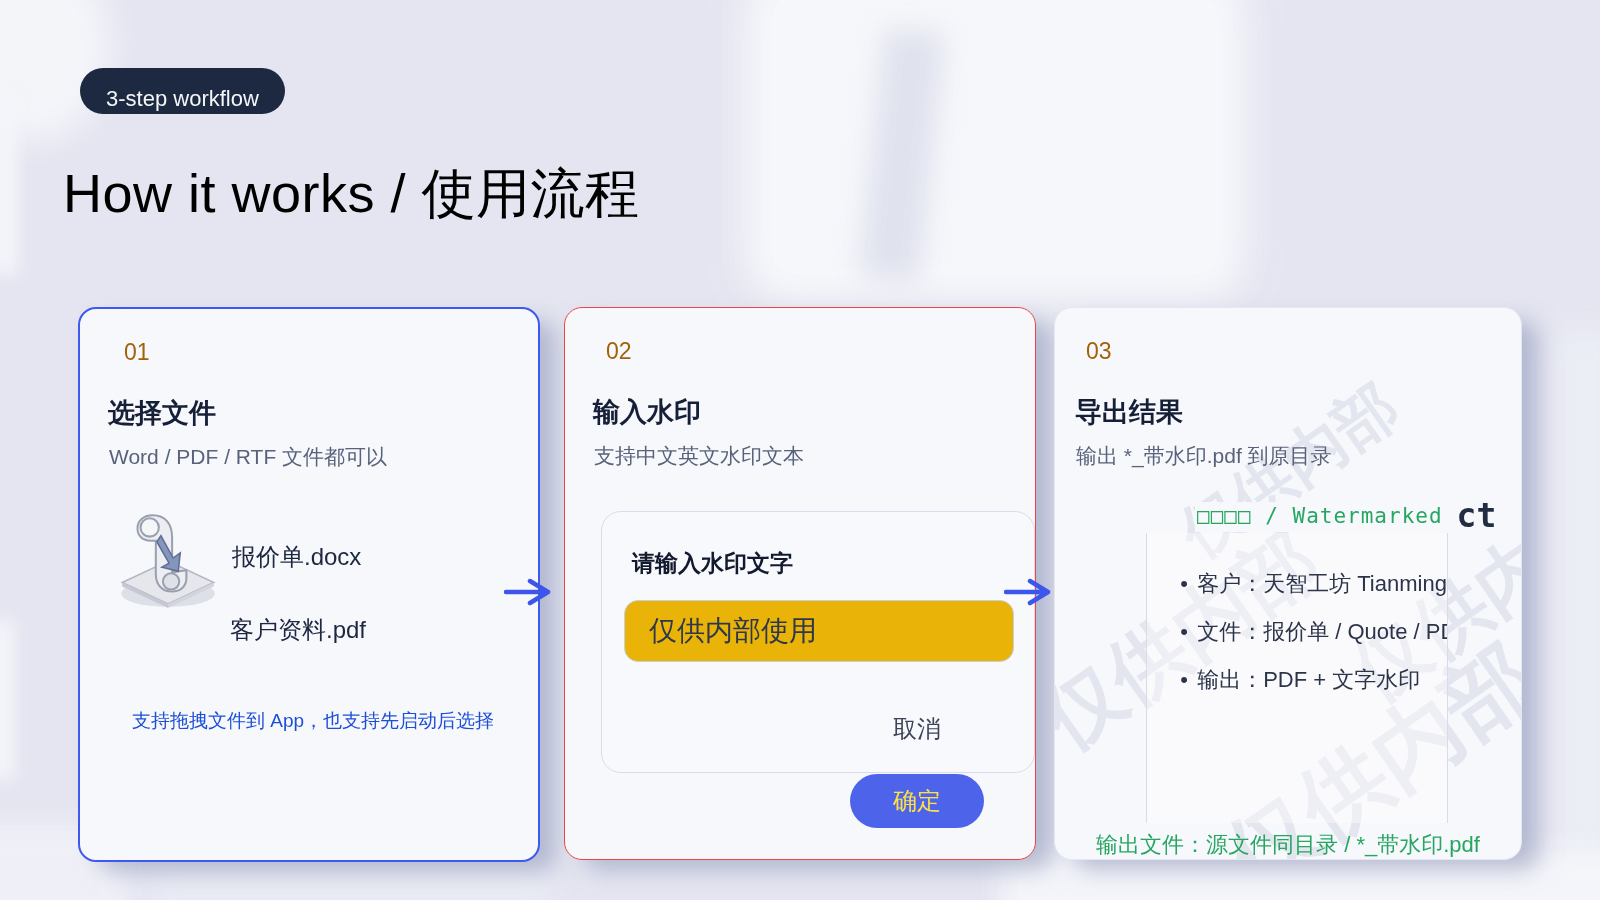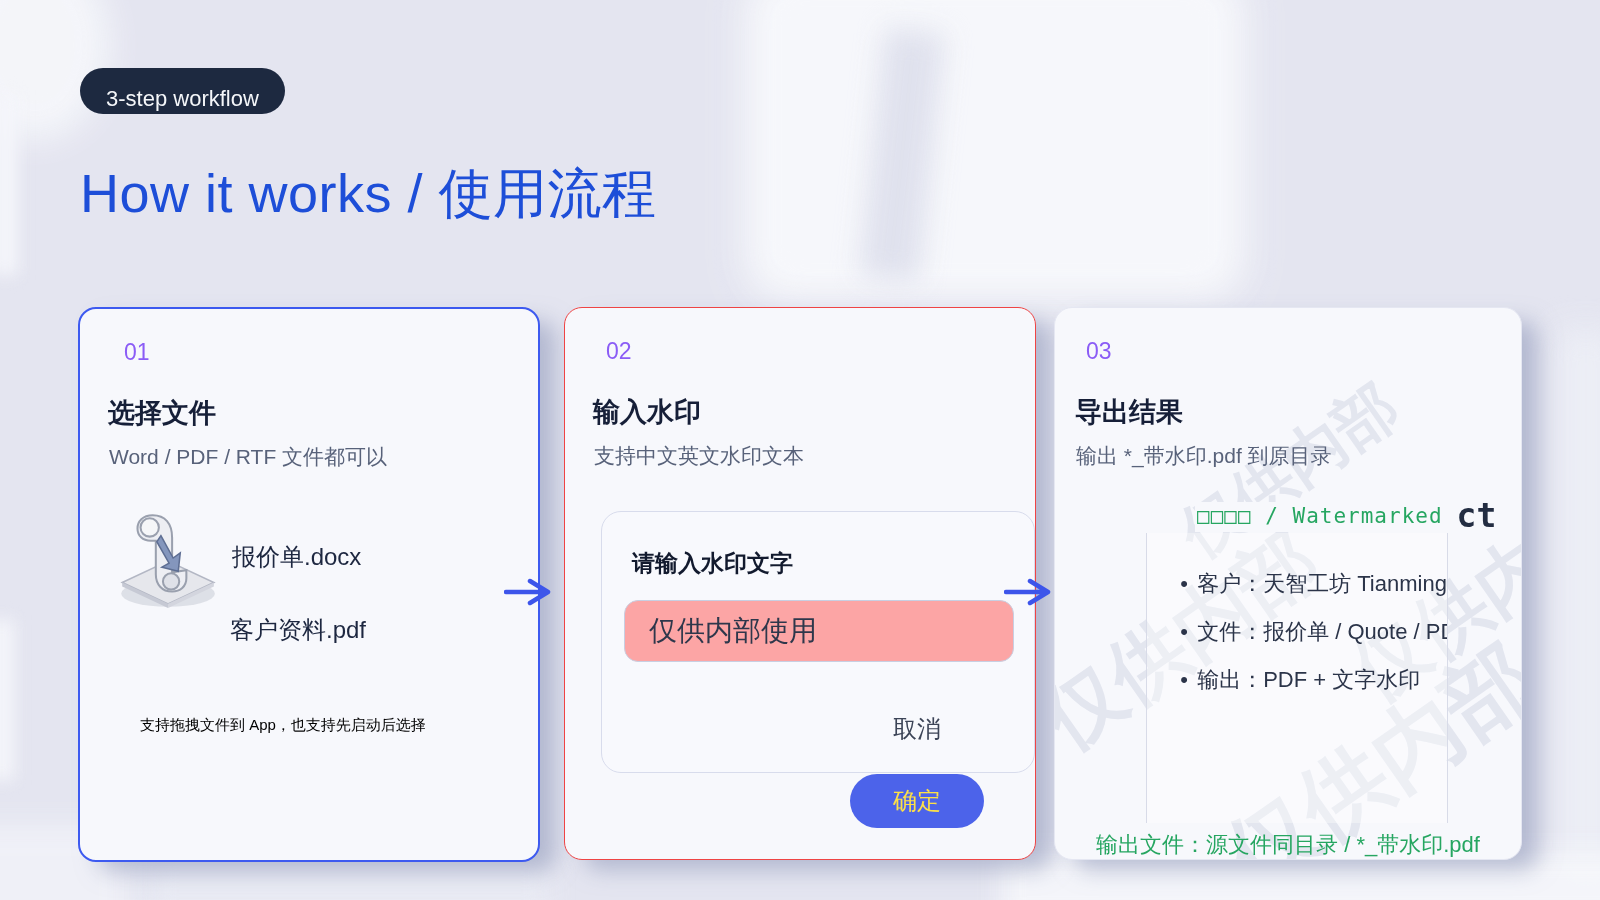--- a/index.html
+++ b/index.html
@@ -3,52 +3,52 @@
 <meta charset="utf-8">
 <style>
   html,body{margin:0;padding:0;background:#e4e5f0;}
   .canvas{position:relative;width:1600px;height:900px;overflow:hidden;background:#e4e5f0;
           font-family:"Liberation Sans","DejaVu Sans",sans-serif;color:#1a2338;}
   .blob{position:absolute;pointer-events:none;}
 
   
   .badge{position:absolute;left:80px;top:68px;height:30px;line-height:46px;padding:8px 26px;
          border-radius:23px;background:#1d2940;color:#f4f6f9;font-size:22px;}
-  .title{position:absolute;left:80px;top:158px;margin:0;font-size:54px;font-weight:500;
-         color:#1d4ed8;letter-spacing:.5px;white-space:nowrap;}
+  .title{position:absolute;left:63px;top:158px;margin:0;font-size:54px;font-weight:500;
+         color:#000000;letter-spacing:.5px;white-space:nowrap;}
   .subtitle{position:absolute;left:80px;top:228px;margin:0;font-size:25px;color:#4b5569;white-space:nowrap;}
 
   
   .card{position:absolute;top:307px;height:551px;background:#f7f8fc;border-radius:18px;
         box-shadow:18px 12px 22px -2px rgba(139,148,183,0.55);overflow:hidden;}
   .card1{left:78px;width:458px;border:2px solid #3d5af0;}
   .card2{left:564px;width:470px;border:1px solid #ef4444;}
   .card3{left:1054px;width:466px;border:1px solid #e5e7f2;}
-  .stepnum{position:absolute;left:44px;top:30px;font-size:23px;color:#8b5cf6;}
+  .stepnum{position:absolute;left:44px;top:30px;font-size:23px;color:#a16207;}
   .cardtitle{position:absolute;left:28px;top:86px;margin:0;font-size:27px;font-weight:700;color:#161f38;}
   .cardsub{position:absolute;left:29px;top:134px;margin:0;font-size:21px;color:#58627a;white-space:nowrap;}
 
   
   .scripticon{position:absolute;left:30px;top:198px;width:112px;height:102px;}
   .filename{position:absolute;font-size:24px;color:#1d2740;white-space:nowrap;}
   .file1{left:152px;top:232px;}
   .file2{left:150px;top:305px;}
-  .tip{position:absolute;left:52px;top:399px;margin:8px;font-size:15px;color:#000000;white-space:nowrap;}
+  .tip{position:absolute;left:52px;top:399px;margin:0;font-size:19px;color:#1d4ed8;white-space:nowrap;}
 
   
   .arrow{position:absolute;top:576px;width:50px;height:32px;z-index:5;}
   .arrow1{left:504px;}
   .arrow2{left:1004px;}
 
   
   .dialog{position:absolute;left:36px;top:203px;width:434px;height:262px;background:#f8f9fd;
           border:1.5px solid #d8dcec;border-radius:20px;box-sizing:border-box;}
   .dlabel{position:absolute;left:30px;top:36px;font-size:23px;font-weight:700;color:#121a2e;white-space:nowrap;}
   .dinput{position:absolute;left:22px;top:88px;width:390px;height:62px;box-sizing:border-box;
-          background:#fca5a5;border:1.5px solid #c8cfe2;border-radius:14px;padding:16px 24px;
+          background:#eab308;border:1.5px solid #c8cfe2;border-radius:14px;padding:16px 24px;
           font-size:28px;color:#2e374b;font-family:inherit;outline:none;}
   .dbtns{position:absolute;right:50px;top:200px;display:flex;align-items:center;gap:28px;flex-direction:column;}
   .btn-cancel{background:none;border:none;font-size:24px;color:#3c4457;font-family:inherit;cursor:pointer;}
   .btn-ok{width:134px;height:54px;border:none;border-radius:27px;background:#4c63ea;color:#fde047;
           font-size:24px;font-family:inherit;cursor:pointer;}
 
   
   .wm-bg span{position:absolute;font-weight:700;color:rgba(108,120,164,0.14);white-space:nowrap;
               transform:rotate(-35deg);z-index:0;}
   .wmline{position:absolute;left:140px;top:188px;z-index:3;white-space:nowrap;}

